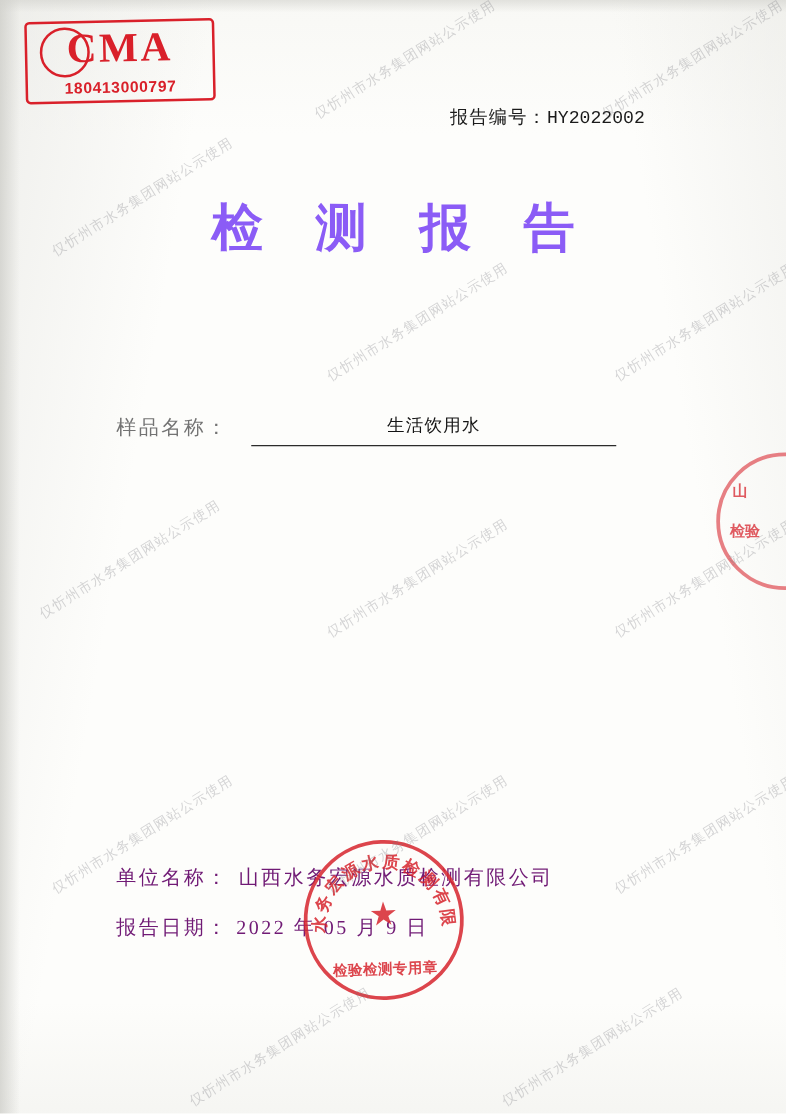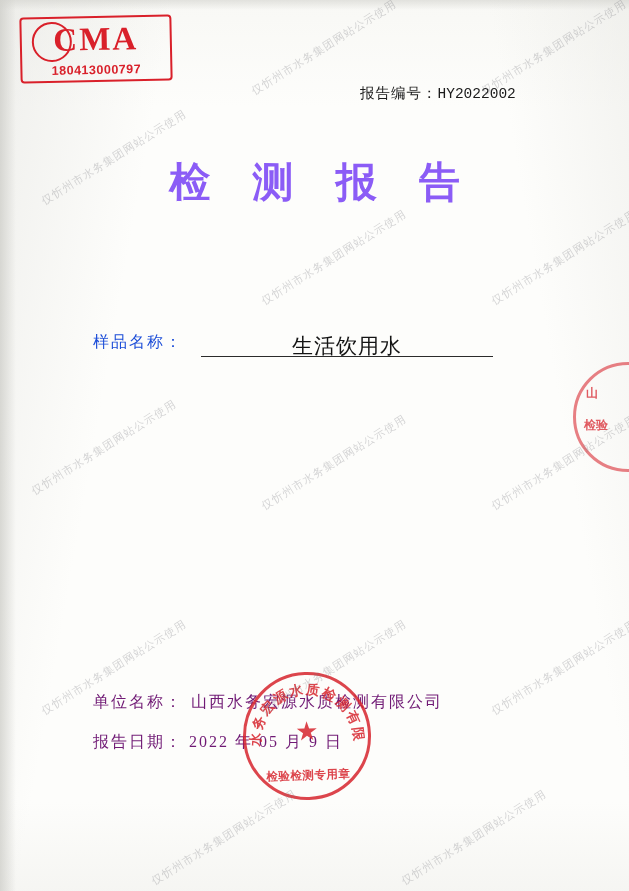--- a/index.html
+++ b/index.html
@@ -127,37 +127,37 @@
   .field-row {
     position: relative;
     height: 41px;
   }
   .field-label {
     position: absolute;
     left: 0;
     top: 4px;
     font-size: 16px;
     letter-spacing: 2px;
-    color: #1d4ed8;
+    color: #737373;
     white-space: nowrap;
   }
   .field-line {
     position: absolute;
     left: 108px;
     right: 0;
     top: 28px;
     border-bottom: 1px solid #2b2b2b;
   }
   .field-value {
     position: absolute;
     left: 108px;
     right: 0;
     top: 4px;
     text-align: center;
-    font-size: 21px;
+    font-size: 14px;
     letter-spacing: 1px;
     color: #141414;
     white-space: nowrap;
   }
 
   
   .bottom-block {
     position: absolute;
     left: 93px;
     top: 692px;

